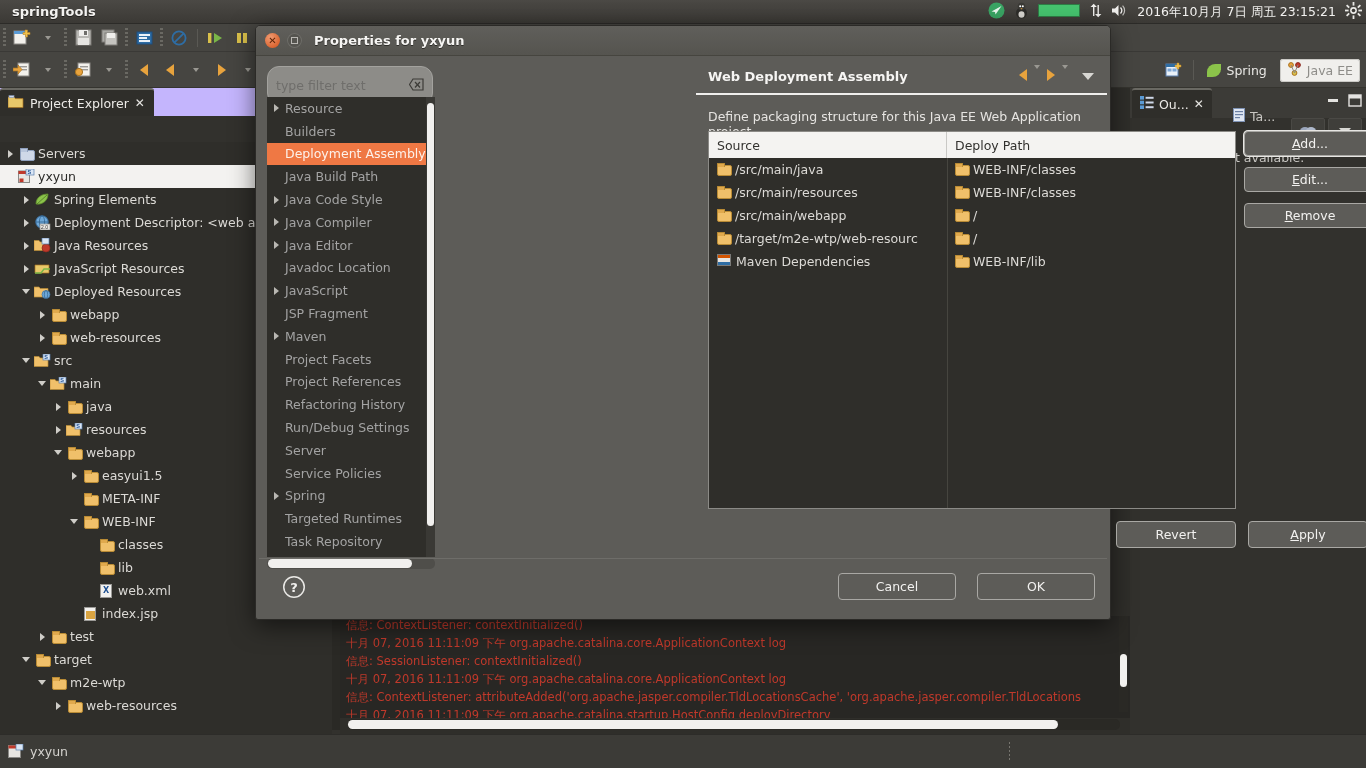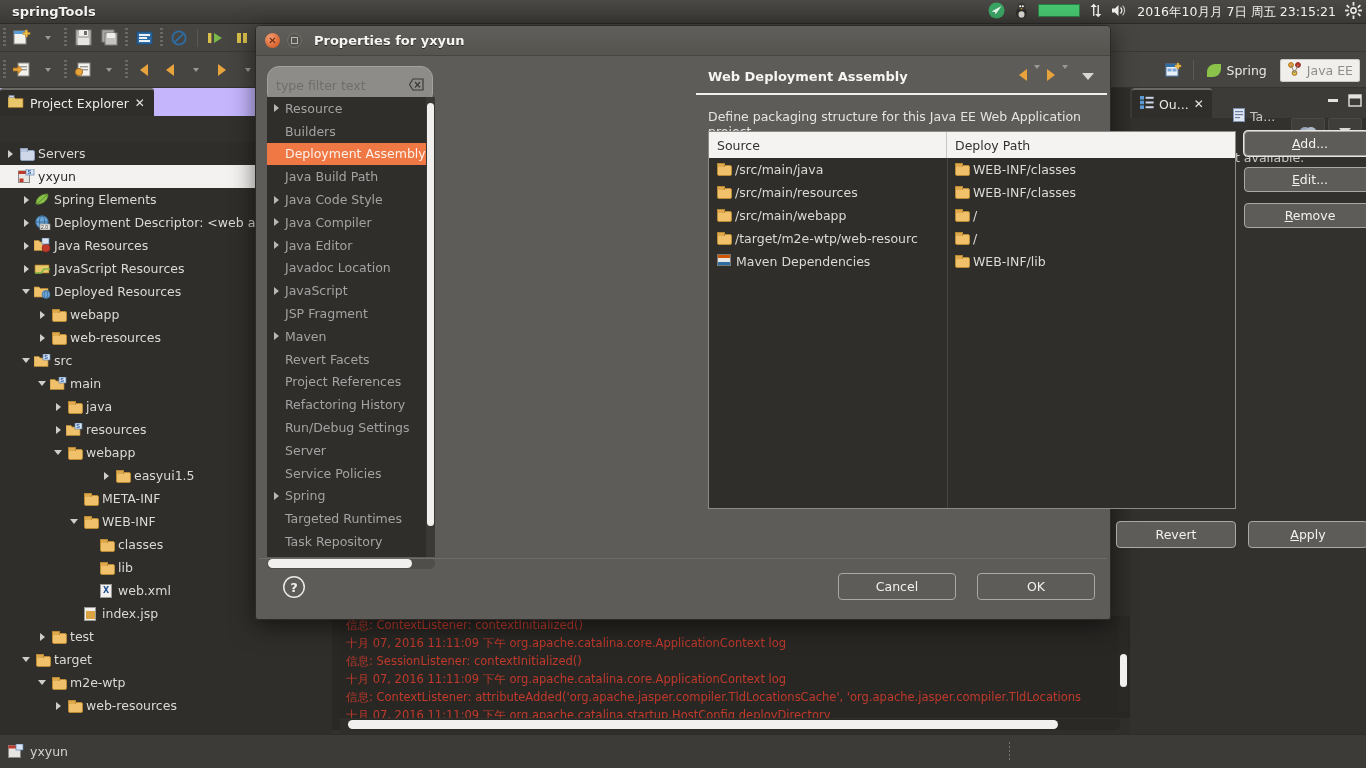--- a/index.html
+++ b/index.html
@@ -559,21 +559,21 @@
         </div>
         <div class="trow" style="padding-left: 52px;">
           <span class="twist">
             <i class="tw-d"></i>
           </span>
           <span class="ticon">
             <span class="fld"></span>
           </span>
           <span>webapp</span>
         </div>
-        <div class="trow" style="padding-left: 100px; text-align: center;">
+        <div class="trow" style="padding-left: 68px; text-align: center;">
           <span class="twist">
             <i class="tw-r"></i>
           </span>
           <span class="ticon">
             <span class="fld"></span>
           </span>
           <span>easyui1.5</span>
         </div>
         <div class="trow" style="padding-left: 68px;">
           <span class="twist"></span>
@@ -822,21 +822,21 @@
             <span>JSP Fragment</span>
           </div>
           <div class="prow">
             <span class="ptw">
               <i class="tw-r"></i>
             </span>
             <span>Maven</span>
           </div>
           <div class="prow">
             <span class="ptw"></span>
-            <span>Revert Facets</span>
+            <span>Project Facets</span>
           </div>
           <div class="prow">
             <span class="ptw"></span>
             <span>Project References</span>
           </div>
           <div class="prow">
             <span class="ptw"></span>
             <span>Refactoring History</span>
           </div>
           <div class="prow">

